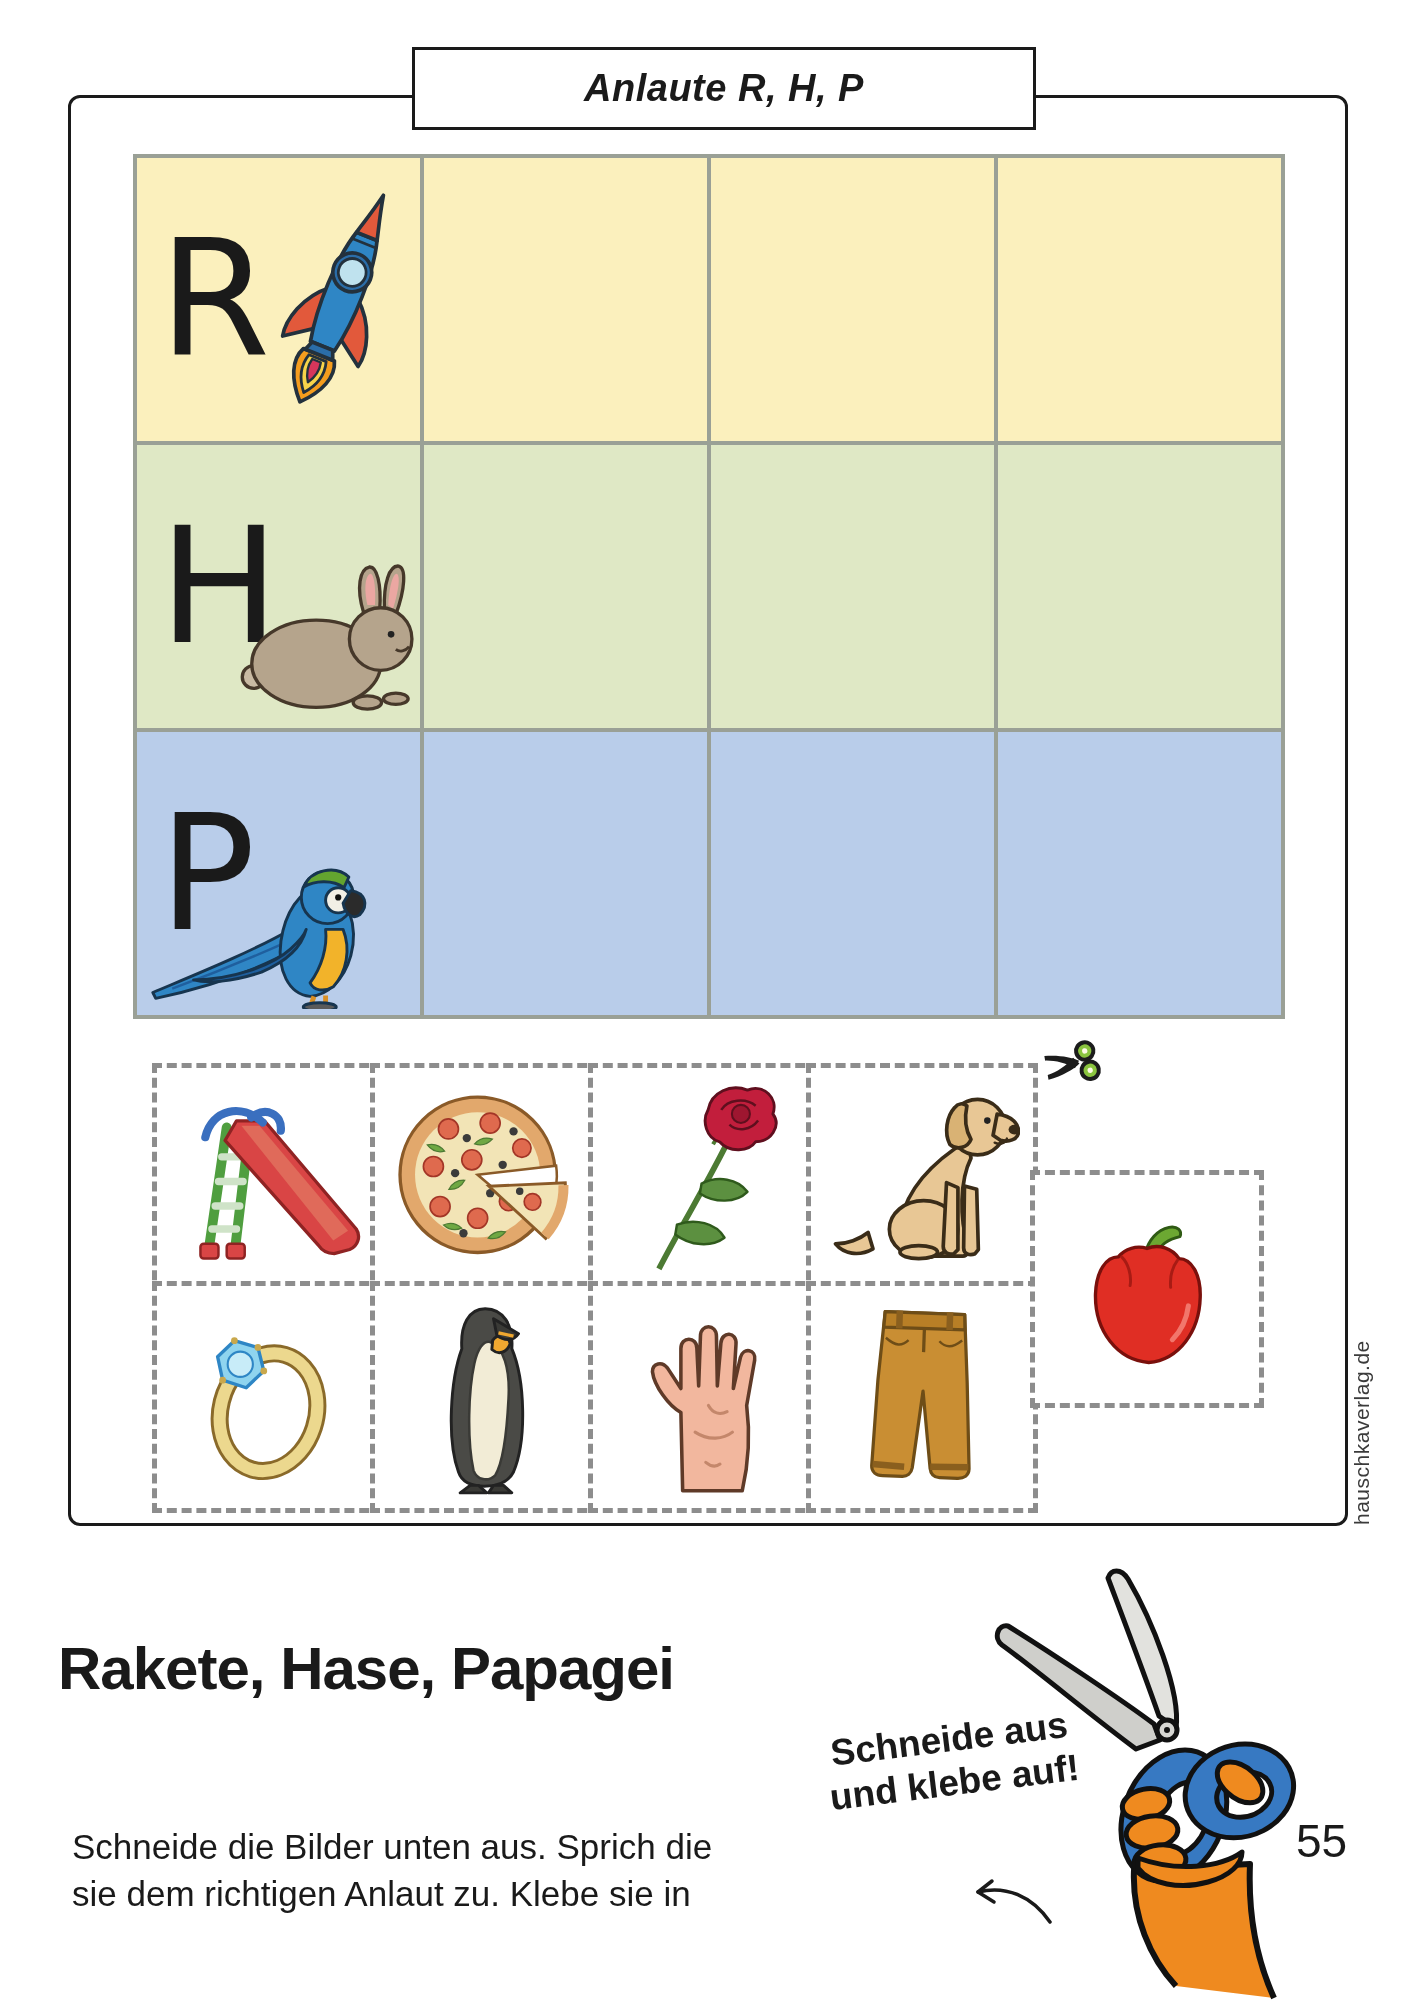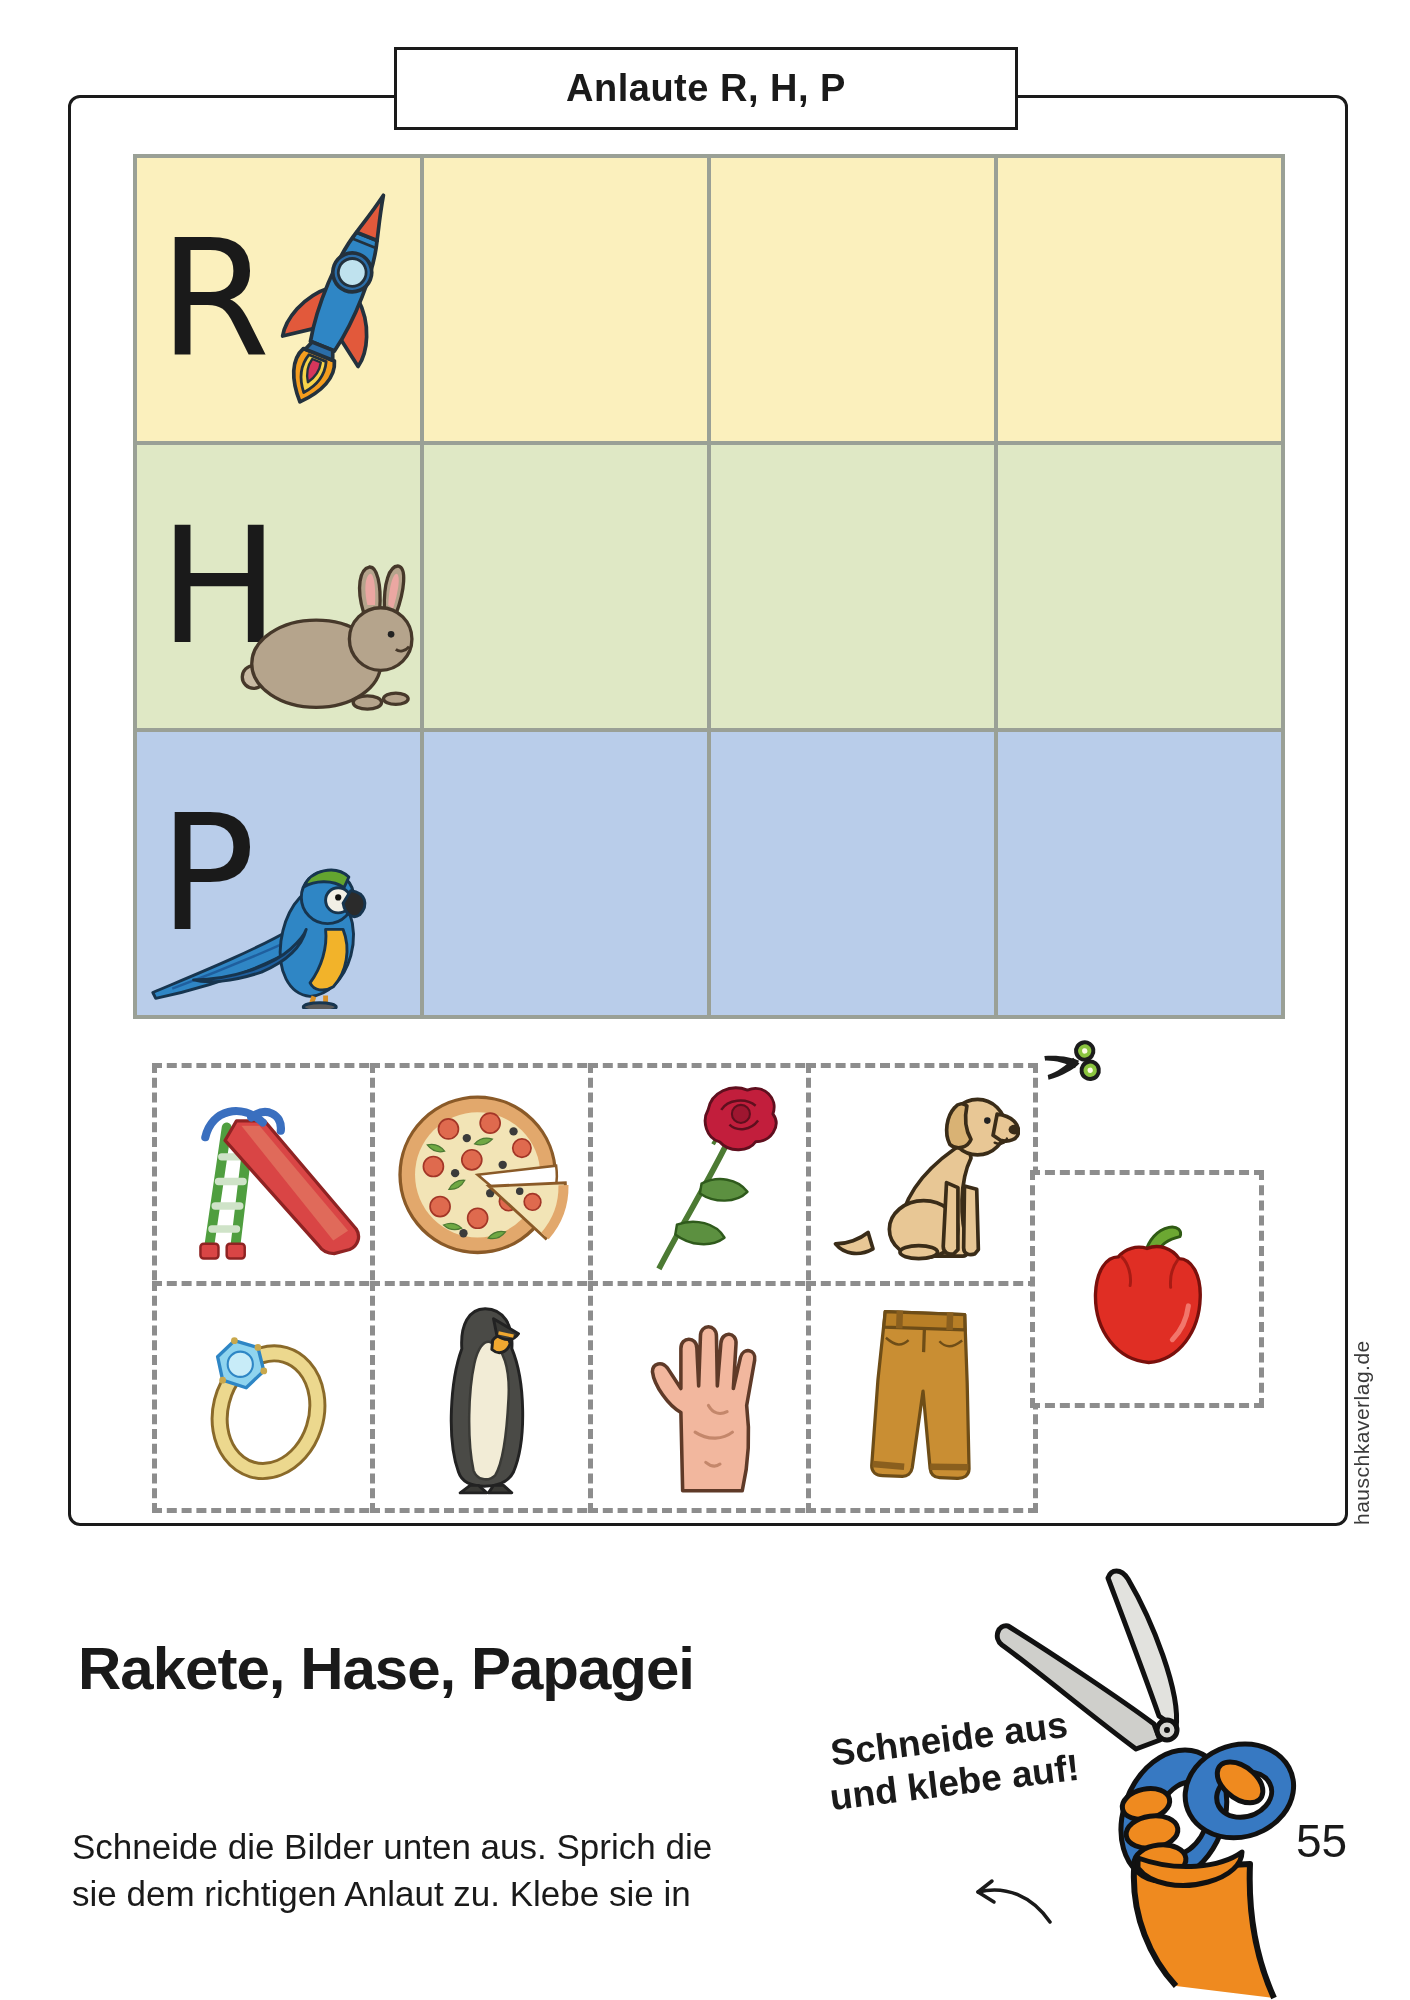--- a/index.html
+++ b/index.html
@@ -9,22 +9,22 @@
   }
   .abs{position:absolute;}
 
   
   .frame{
     left:68px;top:95px;width:1274px;height:1425px;
     border:3px solid #1a1a1a;border-radius:12px;
   }
   
   .title-box{
-    left:394px;top:47px;width:618px;height:77px;background:#ffffff;
-    border:3px solid #1a1a1a;display:flex;align-items:center;justify-content:center;
+    left:412px;top:47px;width:618px;height:77px;background:#ffffff;
+    border:3px solid #1a1a1a;display:flex;align-items:center;justify-content:center;font-style:italic;
   }
   .title-box span{font-size:38px;font-weight:700;letter-spacing:.5px;}
 
   
   .sort-table{
     left:133px;top:154px;width:1144px;
     border:4px solid #9aa096;background:#fff;
   }
   .trow{display:flex;height:283px;}
   .trow:not(:last-child){border-bottom:4px solid #9aa096;}
@@ -46,21 +46,21 @@
     border:5px dashed #8d8d8d;background:#ffffff;
     display:flex;align-items:center;justify-content:center;
   }
   .card.r1{top:1063px;width:222px;height:222px;}
   .card.r2{top:1281px;width:222px;height:222px;}
   .c0{left:152px;} .c1{left:370px;} .c2{left:588px;} .c3{left:806px;}
   .card.pepper{left:1030px;top:1170px;width:224px;height:228px;}
   .cut-icon{left:1042px;top:1036px;}
 
   
-  .heading{left:78px;top:1634px;font-size:60px;font-weight:700;letter-spacing:-1px;}
+  .heading{left:58px;top:1634px;font-size:60px;font-weight:700;letter-spacing:-1px;}
   .instructions{left:72px;top:1823px;font-size:35px;line-height:47px;}
   .cut-note{
     left:828px;top:1732px;font-size:37px;font-weight:700;line-height:44px;
     transform:rotate(-7deg);transform-origin:left top;white-space:nowrap;
   }
   .cut-note .l2{margin-left:-6px;}
   .page-number{left:1296px;top:1814px;font-size:46px;}
   .publisher{
     left:1350px;top:1320px;height:205px;
     writing-mode:vertical-rl;transform:rotate(180deg);

